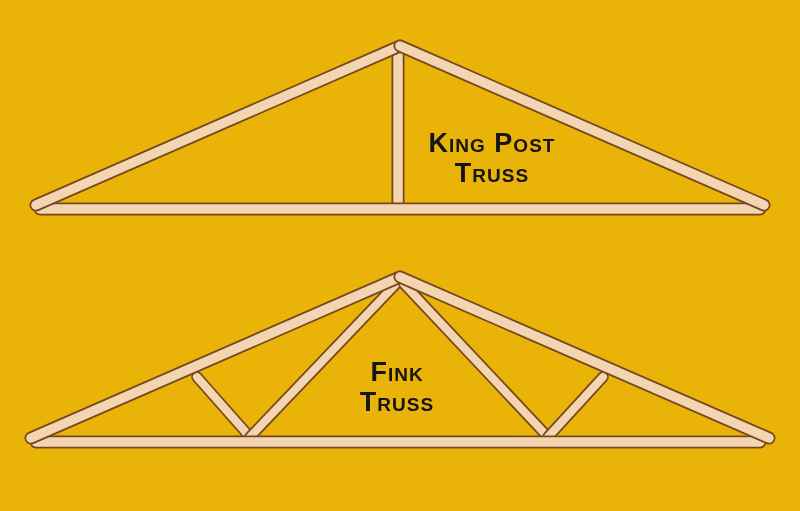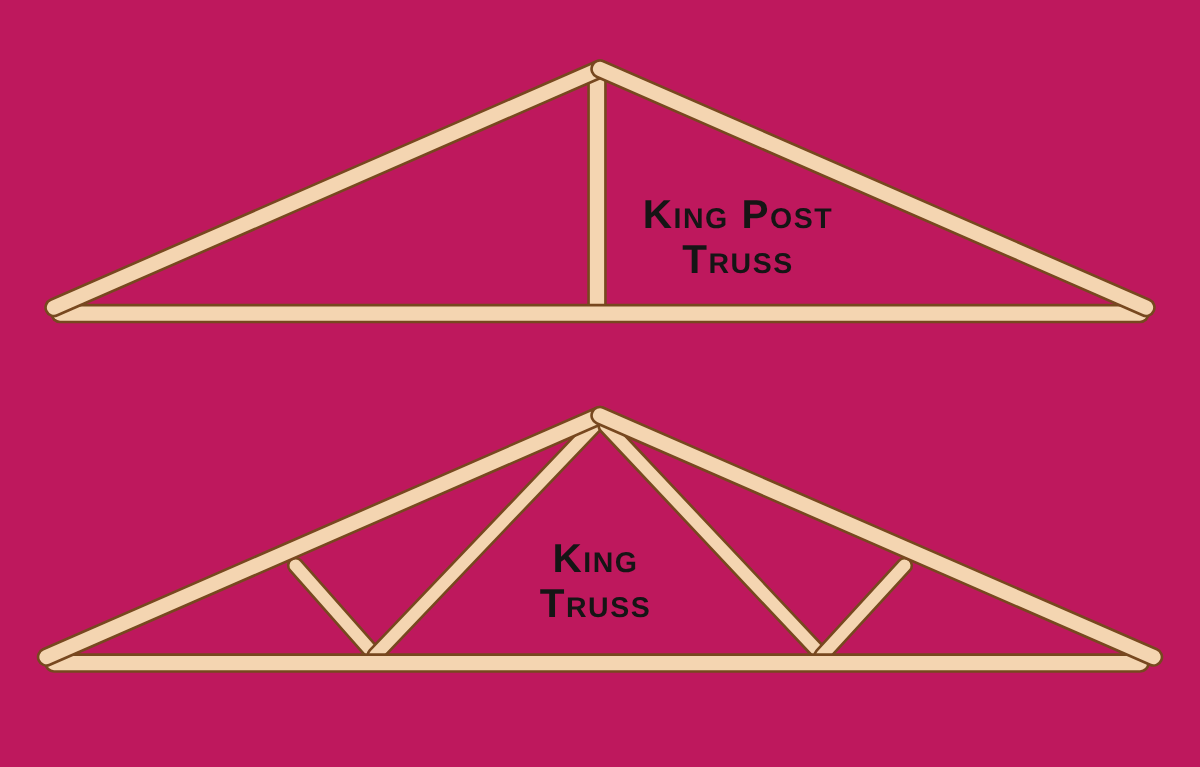--- a/index.html
+++ b/index.html
@@ -31,21 +31,21 @@
     letter-spacing: 1px;
     color: #151515;
     user-select: none;
   }
   .label-king { left: 382px; top: 128px; }
   .label-fink { left: 287px; top: 357px; }
 </style>
 </head>
 <body>
 
-<div class="stage" style="background: #be185d;">
+<div class="stage" style="background: #eab308;">
   <svg id="truss-svg" width="800" height="511" viewBox="0 0 800 511">
       <g>
         <g>
           <line x1="398" y1="52" x2="398" y2="207" stroke="#77481f" stroke-width="13" stroke-linecap="round"></line>
           <line x1="398" y1="52" x2="398" y2="207" stroke="#f4d5b1" stroke-width="9.5" stroke-linecap="round"></line>
         </g>
         <g>
           <line x1="40" y1="209" x2="760" y2="209" stroke="#77481f" stroke-width="13" stroke-linecap="round"></line>
           <line x1="40" y1="209" x2="760" y2="209" stroke="#f4d5b1" stroke-width="9.5" stroke-linecap="round"></line>
         </g>
@@ -89,16 +89,16 @@
         </g>
       </g>
     </svg>
 
   <div class="truss-label label-king" style="color: rgb(21, 21, 21);">
     <div>King Post</div>
     <div>Truss</div>
   </div>
 
   <div class="truss-label label-fink" style="color: rgb(21, 21, 21);">
-    <div>King</div>
+    <div>Fink</div>
     <div>Truss</div>
   </div>
 </div>
 
 </body></html>

